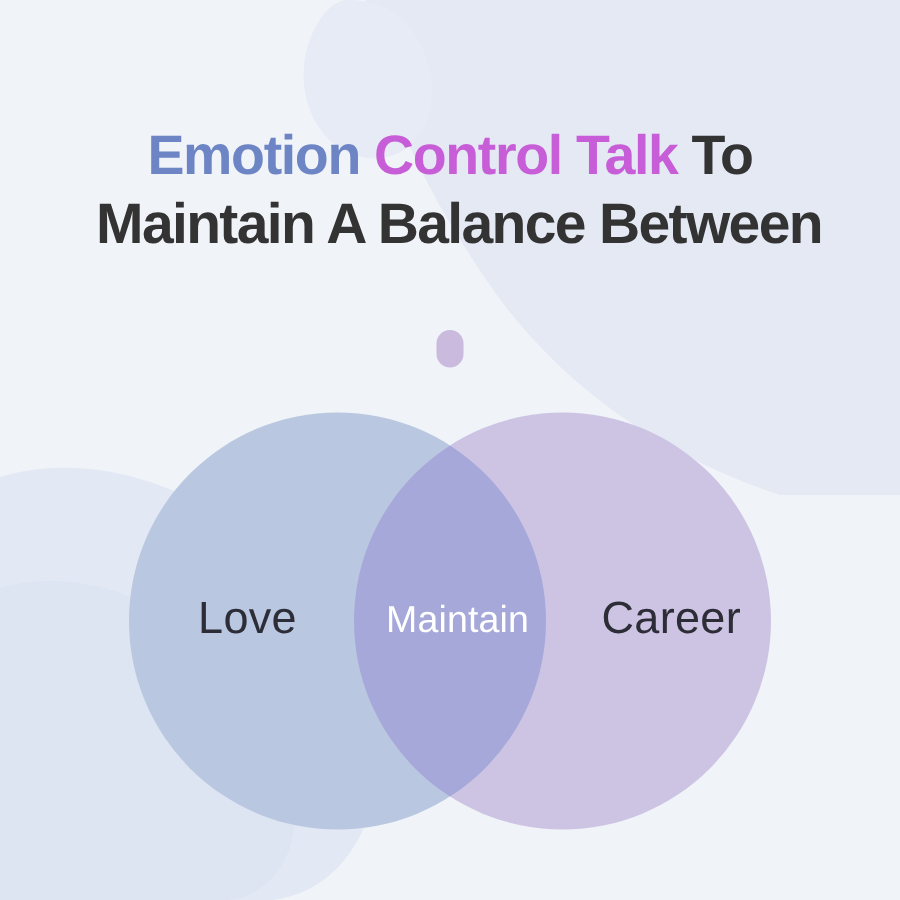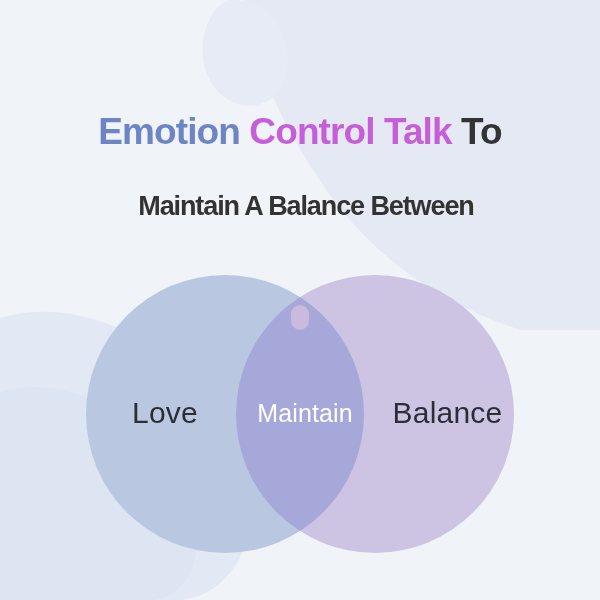--- a/index.html
+++ b/index.html
@@ -30,23 +30,22 @@
   }
   .title-line {
     font-family:"Liberation Sans", sans-serif;
     font-weight:bold;
     font-size:37px;
     line-height:47px;
     letter-spacing:-0.9px;
     color:#333333;
     white-space:nowrap;
     position:relative;
-    margin-top:28px;
   }
-  .title-line.line2 { font-size:27px; letter-spacing:-1.1px;padding-left:12px; }
+  .title-line.line2 { font-size:38px; letter-spacing:-1.1px;padding-left:12px; }
   .title-line.line3 { font-size:38px; letter-spacing:-1.0px; }
 
   .kw-emotion { color:#6d85c4; }
   .kw-control { color:#c75ed8; }
 
   
   .hl-wrap { position:relative; display:inline-block; }
   .hl-bar {
     position:absolute;
     left:-9px; right:-9px;
@@ -129,16 +128,16 @@
     <circle cx="375" cy="156" r="139" fill="#cdc4e4"></circle>
 
     <g clip-path="url(#clip-left)">
       <circle cx="375" cy="156" r="139" fill="#a5a8d8"></circle>
     </g>
   </svg>
 
   <div id="venn-labels" style="position:absolute;left:0;top:258px;width:516px;height:310px;z-index:6;">
     <div class="venn-label" id="label-love">Love</div>
     <div class="venn-label" id="label-balance">Maintain</div>
-    <div class="venn-label" id="label-career">Balance</div>
+    <div class="venn-label" id="label-career">Career</div>
   </div>
 
 </div>
 
 </body></html>

